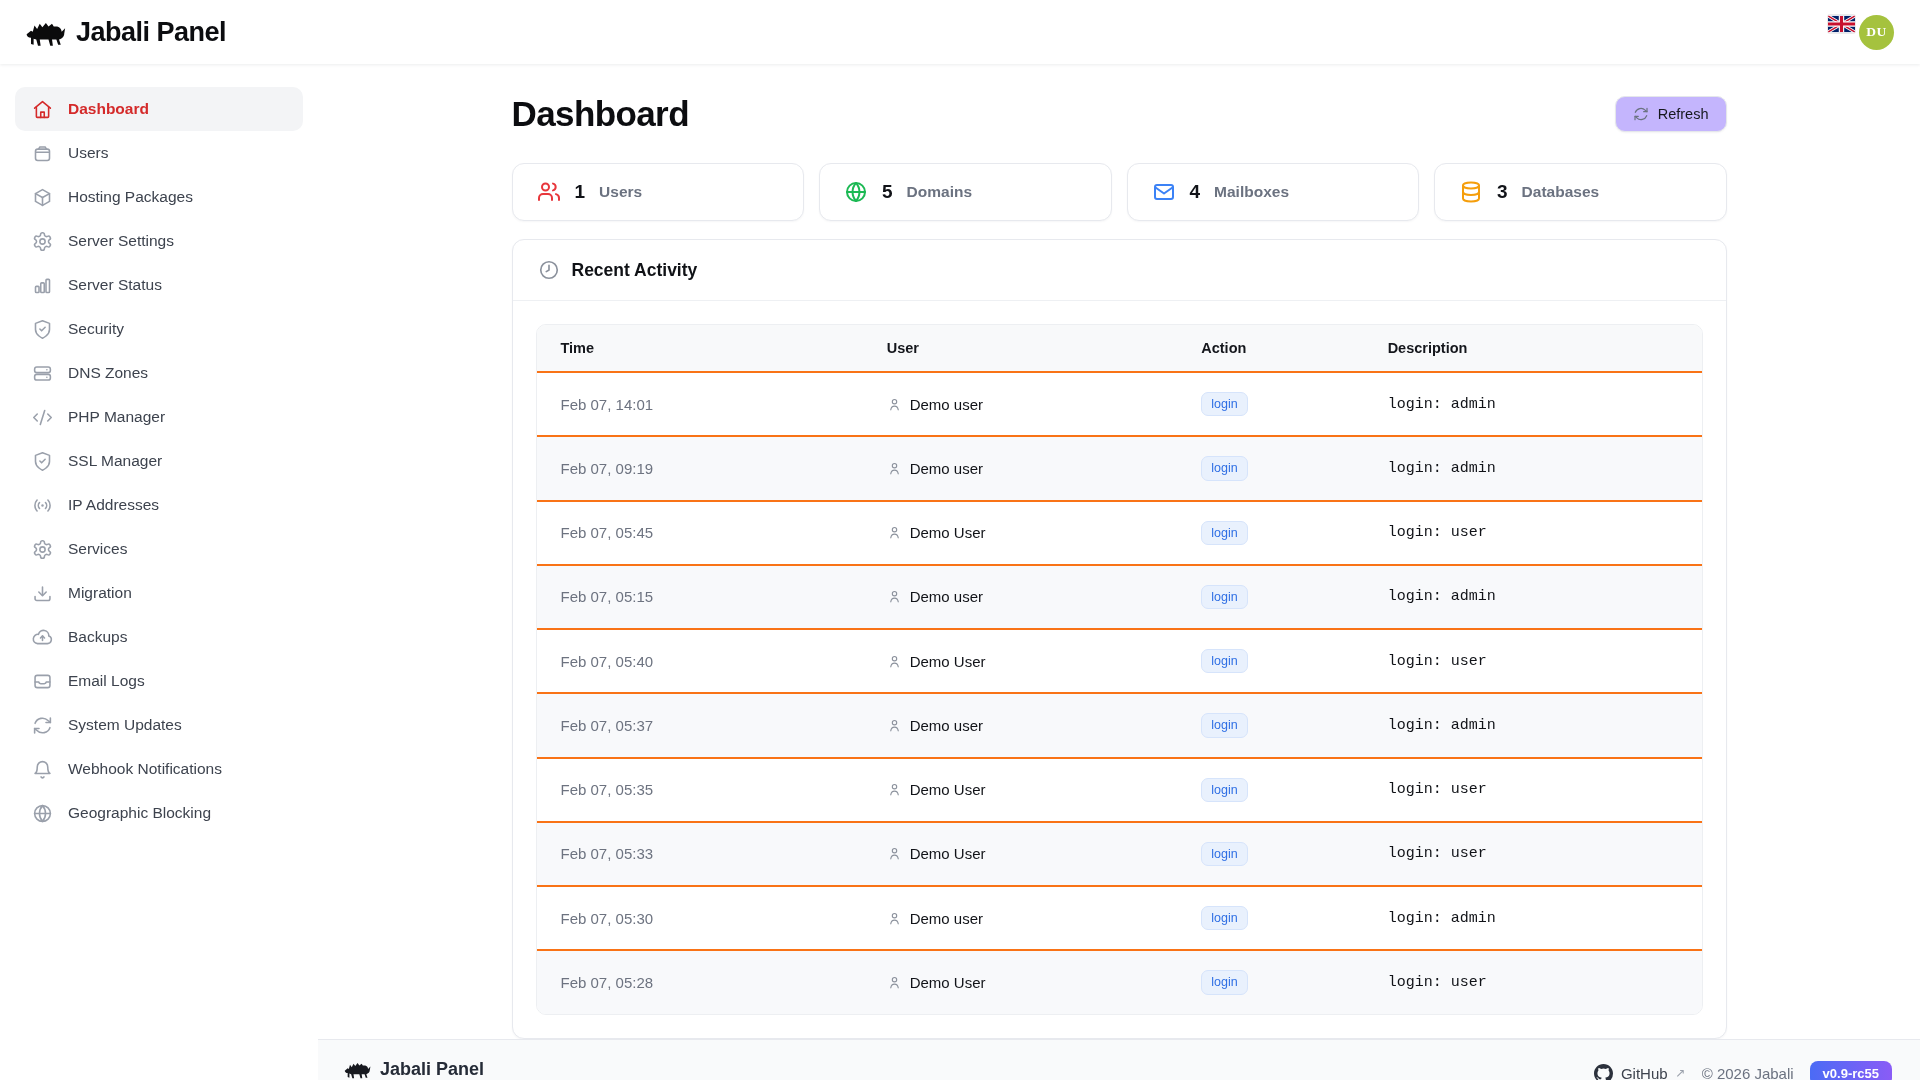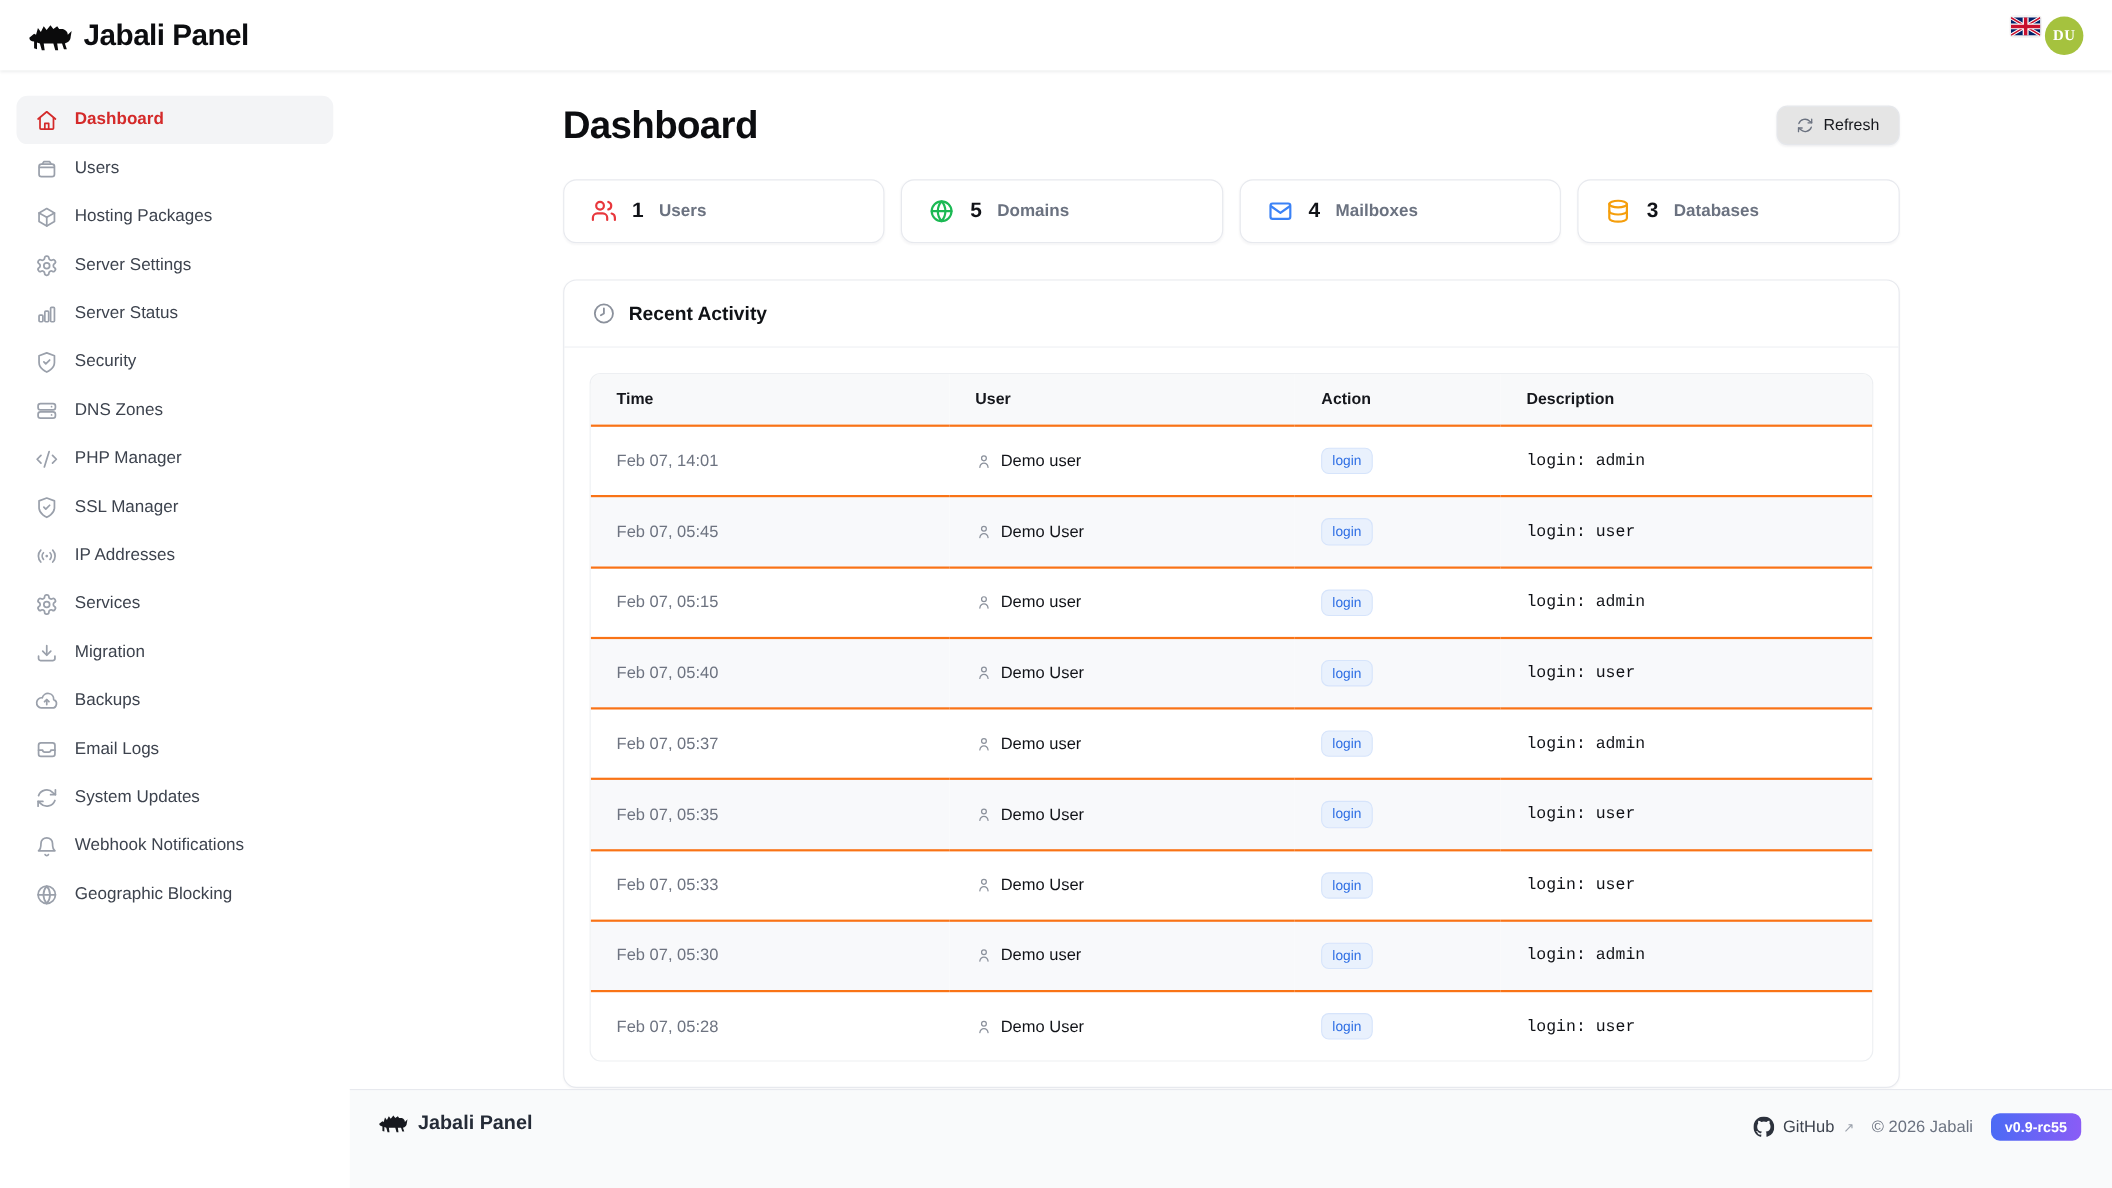--- a/index.html
+++ b/index.html
@@ -25,36 +25,36 @@
   .nav-item svg { width:21px; height:21px; stroke:#9aa0ab; flex:0 0 21px; }
   .nav-item.active { background:#f3f4f6; color:#d42a2a; font-weight:600; }
   .nav-item.active svg { stroke:#d42a2a; }
 
   .main-col { flex:1; display:flex; flex-direction:column; min-width:0; }
   .main-inner { width:1215px; margin:0 auto; padding-top:30px; }
 
   
   .title-row { display:flex; align-items:center; justify-content:space-between; }
   .page-title { font-size:35px; font-weight:800; letter-spacing:-.6px; color:#0c0d10; }
-  .refresh-btn { display:flex; align-items:center; gap:9px; background:#e5e5e5; border:1px solid #e5e7eb;
+  .refresh-btn { display:flex; align-items:center; gap:9px; background:#c4b5fd; border:1px solid #e5e7eb;
                  border-radius:10px; padding:9px 17px; font-size:14.5px; font-weight:500; color:#16181d;
                  cursor:pointer; box-shadow:0 1px 2px rgba(16,24,40,.05); }
   .refresh-btn svg { width:16px; height:16px; stroke:#6b7280; }
 
   
   .stats { display:grid; grid-template-columns:repeat(4,1fr); gap:15px; margin-top:29px; }
   .stat-card { height:58px; border:1px solid #e7e9ee; border-radius:12px; background:#fff;
                display:flex; align-items:center; gap:14px; padding:0 24px; cursor:pointer;
                box-shadow:0 1px 2px rgba(16,24,40,.04); }
   .stat-card svg { width:24px; height:24px; flex:0 0 24px; }
   .stat-value { font-size:19px; font-weight:800; color:#111318; }
   .stat-label { font-size:15.5px; font-weight:600; color:#6b7280; }
 
   
-  .activity-card { margin-top:33px; border:1px solid #e7e9ee; border-radius:12px; background:#fff;
+  .activity-card { margin-top:18px; border:1px solid #e7e9ee; border-radius:12px; background:#fff;
                    box-shadow:0 1px 2px rgba(16,24,40,.04); }
   .activity-head { height:61px; display:flex; align-items:center; gap:12px; padding:0 25px; border-bottom:1px solid #eef0f3; }
   .activity-head svg { width:22px; height:22px; stroke:#8b919c; }
   .activity-title { font-size:17.5px; font-weight:700; color:#101216; }
   .table-pad { padding:23px; }
   .table-wrap { border:1px solid #edeff2; border-radius:10px; overflow:hidden; }
   table { width:100%; border-collapse:collapse; table-layout:fixed; }
   col.c-time{width:28%} col.c-user{width:27%} col.c-action{width:16%} col.c-desc{width:29%}
   thead th { text-align:left; background:#f8f9fa; font-size:14.5px; font-weight:700; color:#15171c;
              padding:15px 24px; }
@@ -334,20 +334,34 @@
                           <circle cx="12" cy="7.5" r="3.5"></circle>
                           <path d="M6 20.5c.6-4 2.8-6 6-6s5.4 2 6 6"></path>
                         </svg>
                         <span>Demo user</span>
                       </span>
                     </td>
                   <td><span class="badge">login</span></td>
                   <td class="desc">login: admin</td>
                 </tr>
                 <tr>
+                  <td class="time">Feb 07, 09:19</td>
+                  <td>
+                      <span class="user-cell">
+                        <svg class="ico" viewBox="0 0 24 24">
+                          <circle cx="12" cy="7.5" r="3.5"></circle>
+                          <path d="M6 20.5c.6-4 2.8-6 6-6s5.4 2 6 6"></path>
+                        </svg>
+                        <span>Demo user</span>
+                      </span>
+                    </td>
+                  <td><span class="badge">login</span></td>
+                  <td class="desc">login: admin</td>
+                </tr>
+                <tr>
                   <td class="time">Feb 07, 05:45</td>
                   <td>
                       <span class="user-cell">
                         <svg class="ico" viewBox="0 0 24 24">
                           <circle cx="12" cy="7.5" r="3.5"></circle>
                           <path d="M6 20.5c.6-4 2.8-6 6-6s5.4 2 6 6"></path>
                         </svg>
                         <span>Demo User</span>
                       </span>
                     </td>

